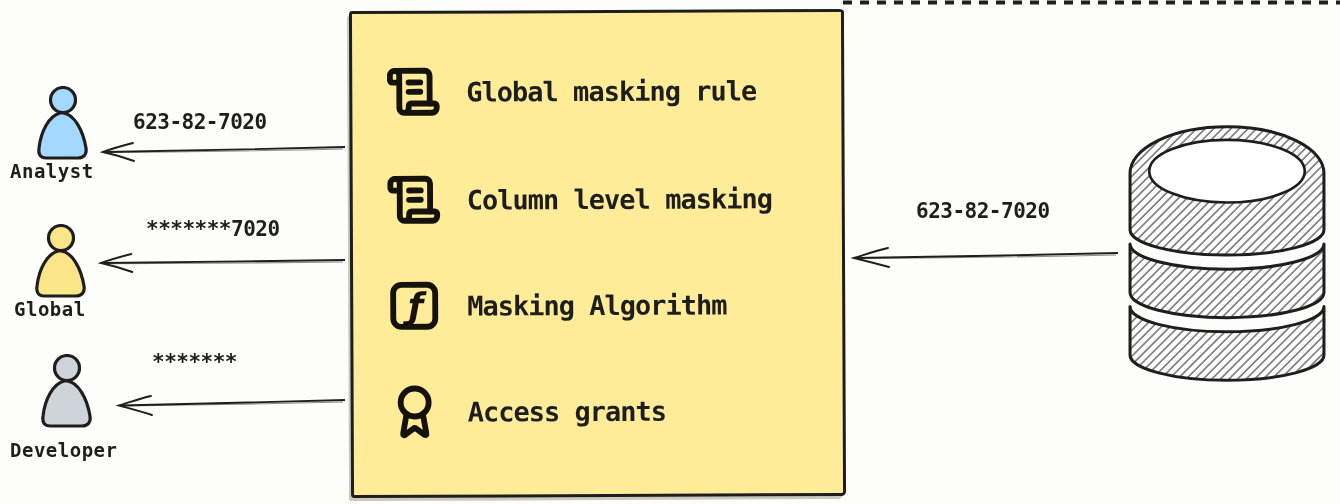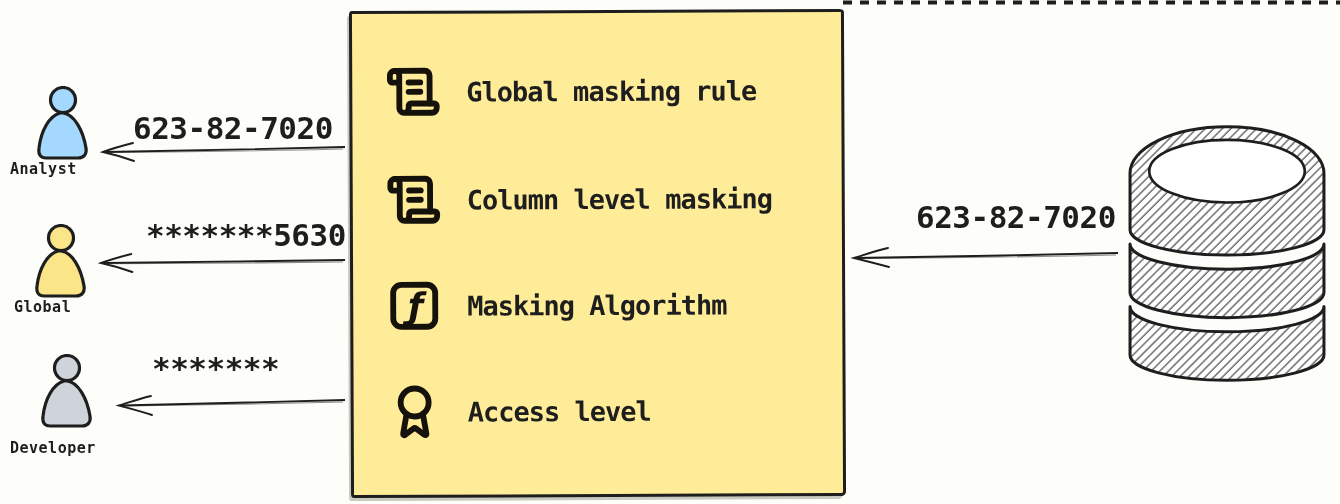--- a/index.html
+++ b/index.html
@@ -7,26 +7,26 @@
     position:relative;
     width:1340px;height:504px;
     background:#fdfdfa;
     overflow:hidden;
     font-family:"DejaVu Sans Mono","Liberation Mono",monospace;
     color:#1e1e1e;
   }
   .abs{position:absolute;}
   .person-label{
     position:absolute;
-    font-size:15px;font-weight:bold;letter-spacing:0.5px;
+    font-size:19px;font-weight:bold;letter-spacing:0.5px;
     color:#1e1e1e;white-space:nowrap;
   }
   .value-label{
     position:absolute;
-    font-size:31px;font-weight:bold;
+    font-size:21px;font-weight:bold;
     color:#1e1e1e;white-space:nowrap;letter-spacing:-0.5px;
   }
   .mask-box{
     position:absolute;
     left:350px;top:10px;width:489px;height:481px;
     background:#ffec99;
     border:3px solid #1e1e1e;
     border-radius:3px 5px 4px 3px / 4px 3px 5px 4px;
     box-shadow:-3px 4px 0 -1px #c9c9bf;
     transform:rotate(-0.25deg);
@@ -66,21 +66,21 @@
   <svg class="abs" style="left:26px;top:224px" width="64" height="78" viewBox="0 0 64 78">
     <circle cx="35" cy="14" r="12.5" stroke="#1e1e1e" stroke-width="3.2" fill="#fae588"></circle>
     <path d="M32 27 C 21 30 13 45 11 62 C 10 69 13 72 18 72 L 50 72 C 56 72 59 68 58 62 C 55 44 46 28 35 27 Z" stroke="#1e1e1e" stroke-width="3.2" stroke-linejoin="round" fill="#fae588"></path>
   </svg>
   <div class="person-label" style="left:14px;top:298px">Global</div>
   <svg class="abs" style="left:93px;top:250px" width="254" height="24" viewBox="0 0 252 24" preserveAspectRatio="none">
     <path d="M250 10 C 175 11 75 12.5 10 13" fill="none" stroke="#1e1e1e" stroke-width="1.8"></path>
     <path d="M248 12 C 170 13 70 13.5 14 13.8" fill="none" stroke="#1e1e1e" stroke-width="1.1" opacity="0.5"></path>
     <path d="M38 4 C 26 7 16 10 8 13 C 17 15 28 18 39 22" fill="none" stroke="#1e1e1e" stroke-width="1.9" stroke-linecap="round"></path>
   </svg>
-  <div class="value-label" style="left:146px;top:217px">*******5630</div>
+  <div class="value-label" style="left:146px;top:217px">*******7020</div>
 
   <svg class="abs" style="left:32px;top:354px" width="64" height="78" viewBox="0 0 64 78">
     <circle cx="35" cy="14" r="12.5" stroke="#1e1e1e" stroke-width="3.2" fill="#ced4da"></circle>
     <path d="M32 27 C 21 30 13 45 11 62 C 10 69 13 72 18 72 L 50 72 C 56 72 59 68 58 62 C 55 44 46 28 35 27 Z" stroke="#1e1e1e" stroke-width="3.2" stroke-linejoin="round" fill="#ced4da"></path>
   </svg>
   <div class="person-label" style="left:10px;top:439px">Developer</div>
   <svg class="abs" style="left:111px;top:391px" width="236" height="26" viewBox="0 0 236 26" preserveAspectRatio="none">
     <path d="M234 9 C 165 11 70 13 10 14.5" fill="none" stroke="#1e1e1e" stroke-width="1.8"></path>
     <path d="M232 11 C 160 13 68 14 14 15" fill="none" stroke="#1e1e1e" stroke-width="1.1" opacity="0.5"></path>
     <path d="M40 5 C 27 8 17 12 8 14.5 C 17 17 29 20 41 24" fill="none" stroke="#1e1e1e" stroke-width="1.9" stroke-linecap="round"></path>
@@ -115,21 +115,21 @@
         <text x="12.6" y="17.2" text-anchor="middle" font-family="DejaVu Sans, sans-serif" font-size="15" font-style="italic" font-weight="bold" fill="#14120b" stroke="none">ƒ</text>
       </svg>
       <span class="item-label">Masking Algorithm</span>
     </div>
 
     <div class="box-item" style="top:368px">
       <svg class="icon-56" viewBox="0 0 24 24" fill="none" stroke="#14120b" stroke-width="2.5" stroke-linecap="round" stroke-linejoin="round">
         <circle cx="12" cy="8" r="6"></circle>
         <path d="m15.477 12.89 1.515 8.526a.5.5 0 0 1-.81.47l-3.58-2.687a1 1 0 0 0-1.197 0l-3.586 2.686a.5.5 0 0 1-.81-.469l1.514-8.526"></path>
       </svg>
-      <span class="item-label">Access level</span>
+      <span class="item-label">Access grants</span>
     </div>
 
   </div>
 
   <svg class="abs" style="left:846px;top:243px" width="274" height="26" viewBox="0 0 274 26" preserveAspectRatio="none">
     <path d="M272 10 C 190 12 85 14 10 15" fill="none" stroke="#1e1e1e" stroke-width="1.8"></path>
     <path d="M270 12 C 185 14 80 15 14 15.5" fill="none" stroke="#1e1e1e" stroke-width="1.1" opacity="0.5"></path>
     <path d="M42 5 C 29 8 18 12 8 15 C 18 17.5 30 20.5 43 24" fill="none" stroke="#1e1e1e" stroke-width="1.9" stroke-linecap="round"></path>
   </svg>
   <div class="value-label" style="left:916px;top:199px">623-82-7020</div>

